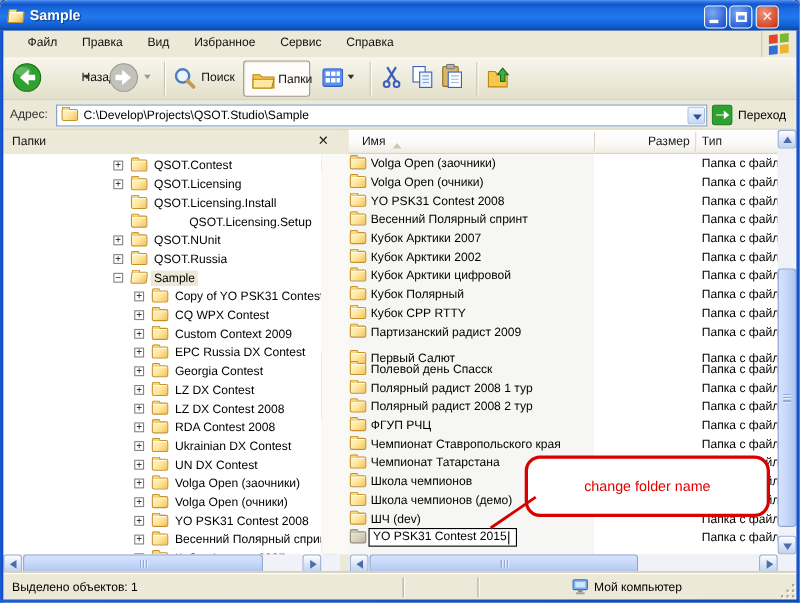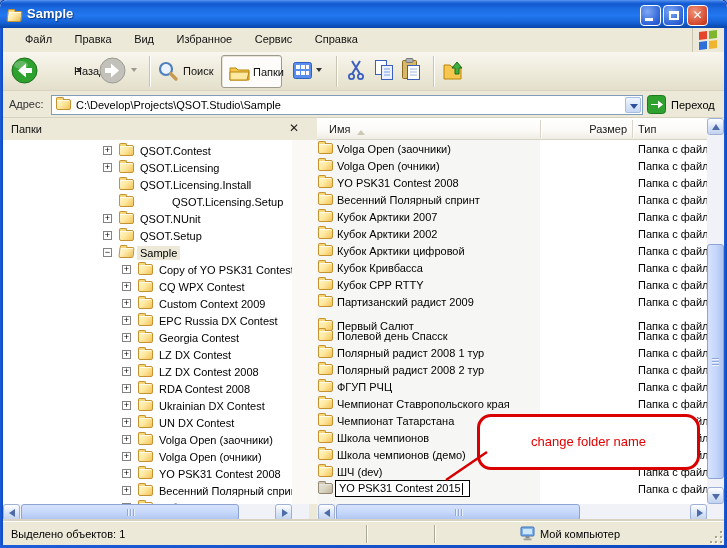--- a/index.html
+++ b/index.html
@@ -253,21 +253,21 @@
         <span class="tlab" style="left: 134px; margin-left: 32px;">QSOT.Licensing.Setup</span>
       </div>
       <div class="trow" style="top: 70px;">
         <span class="texp" style="left: 100px;">+</span>
         <span class="fico" style="left: 116px;"></span>
         <span class="tlab" style="left: 134px;">QSOT.NUnit</span>
       </div>
       <div class="trow" style="top: 87px;">
         <span class="texp" style="left: 100px;">+</span>
         <span class="fico" style="left: 116px;"></span>
-        <span class="tlab" style="left: 134px;">QSOT.Setup</span>
+        <span class="tlab" style="left: 134px;">QSOT.Russia</span>
       </div>
       <div class="trow" style="top: 104px;">
         <span class="texp" style="left: 100px;">−</span>
         <span class="fico open" style="left: 116px;"></span>
         <span class="tlab sel" style="left: 134px;">Sample</span>
       </div>
       <div class="trow" style="top: 121px;">
         <span class="texp" style="left: 119px;">+</span>
         <span class="fico" style="left: 135px;"></span>
         <span class="tlab" style="left: 153px;">Copy of YO PSK31 Contest 2008</span>
@@ -400,21 +400,21 @@
           <span class="lname">Кубок Арктики 2002</span>
           <span class="ltype">Папка с файлами</span>
         </div>
         <div class="lrow" style="top: 102px;">
           <span class="fico" style="left: 1px;"></span>
           <span class="lname">Кубок Арктики цифровой</span>
           <span class="ltype">Папка с файлами</span>
         </div>
         <div class="lrow" style="top: 119px;">
           <span class="fico" style="left: 1px;"></span>
-          <span class="lname">Кубок Кривбасса</span>
+          <span class="lname">Кубок Полярный</span>
           <span class="ltype">Папка с файлами</span>
         </div>
         <div class="lrow" style="top: 136px;">
           <span class="fico" style="left: 1px;"></span>
           <span class="lname">Кубок СРР RTTY</span>
           <span class="ltype">Папка с файлами</span>
         </div>
         <div class="lrow" style="top: 153px;">
           <span class="fico" style="left: 1px;"></span>
           <span class="lname">Партизанский радист 2009</span>

